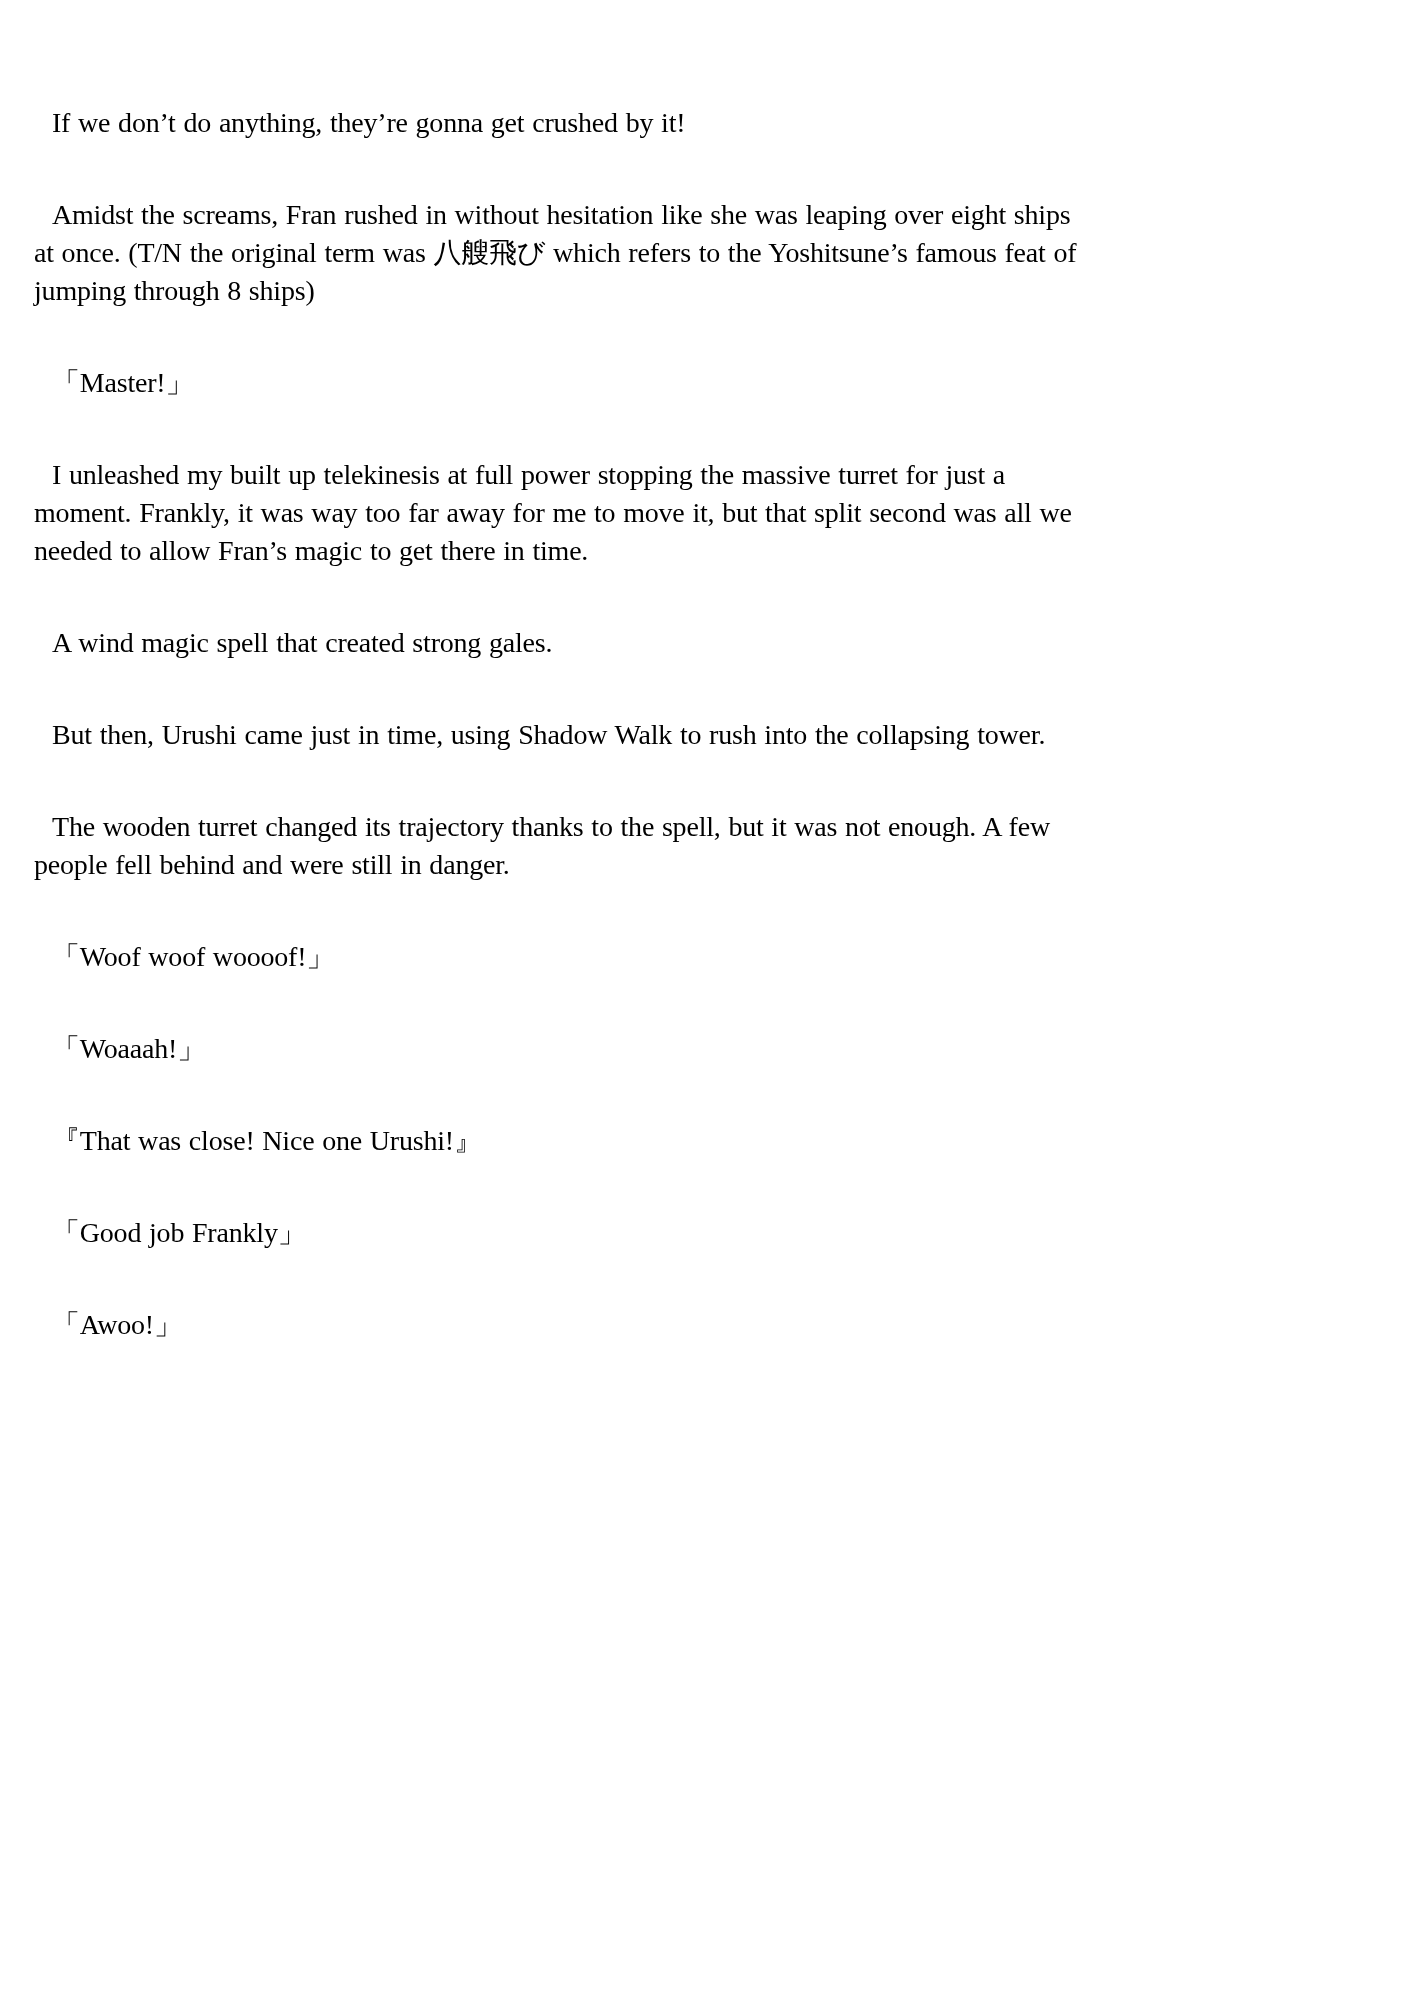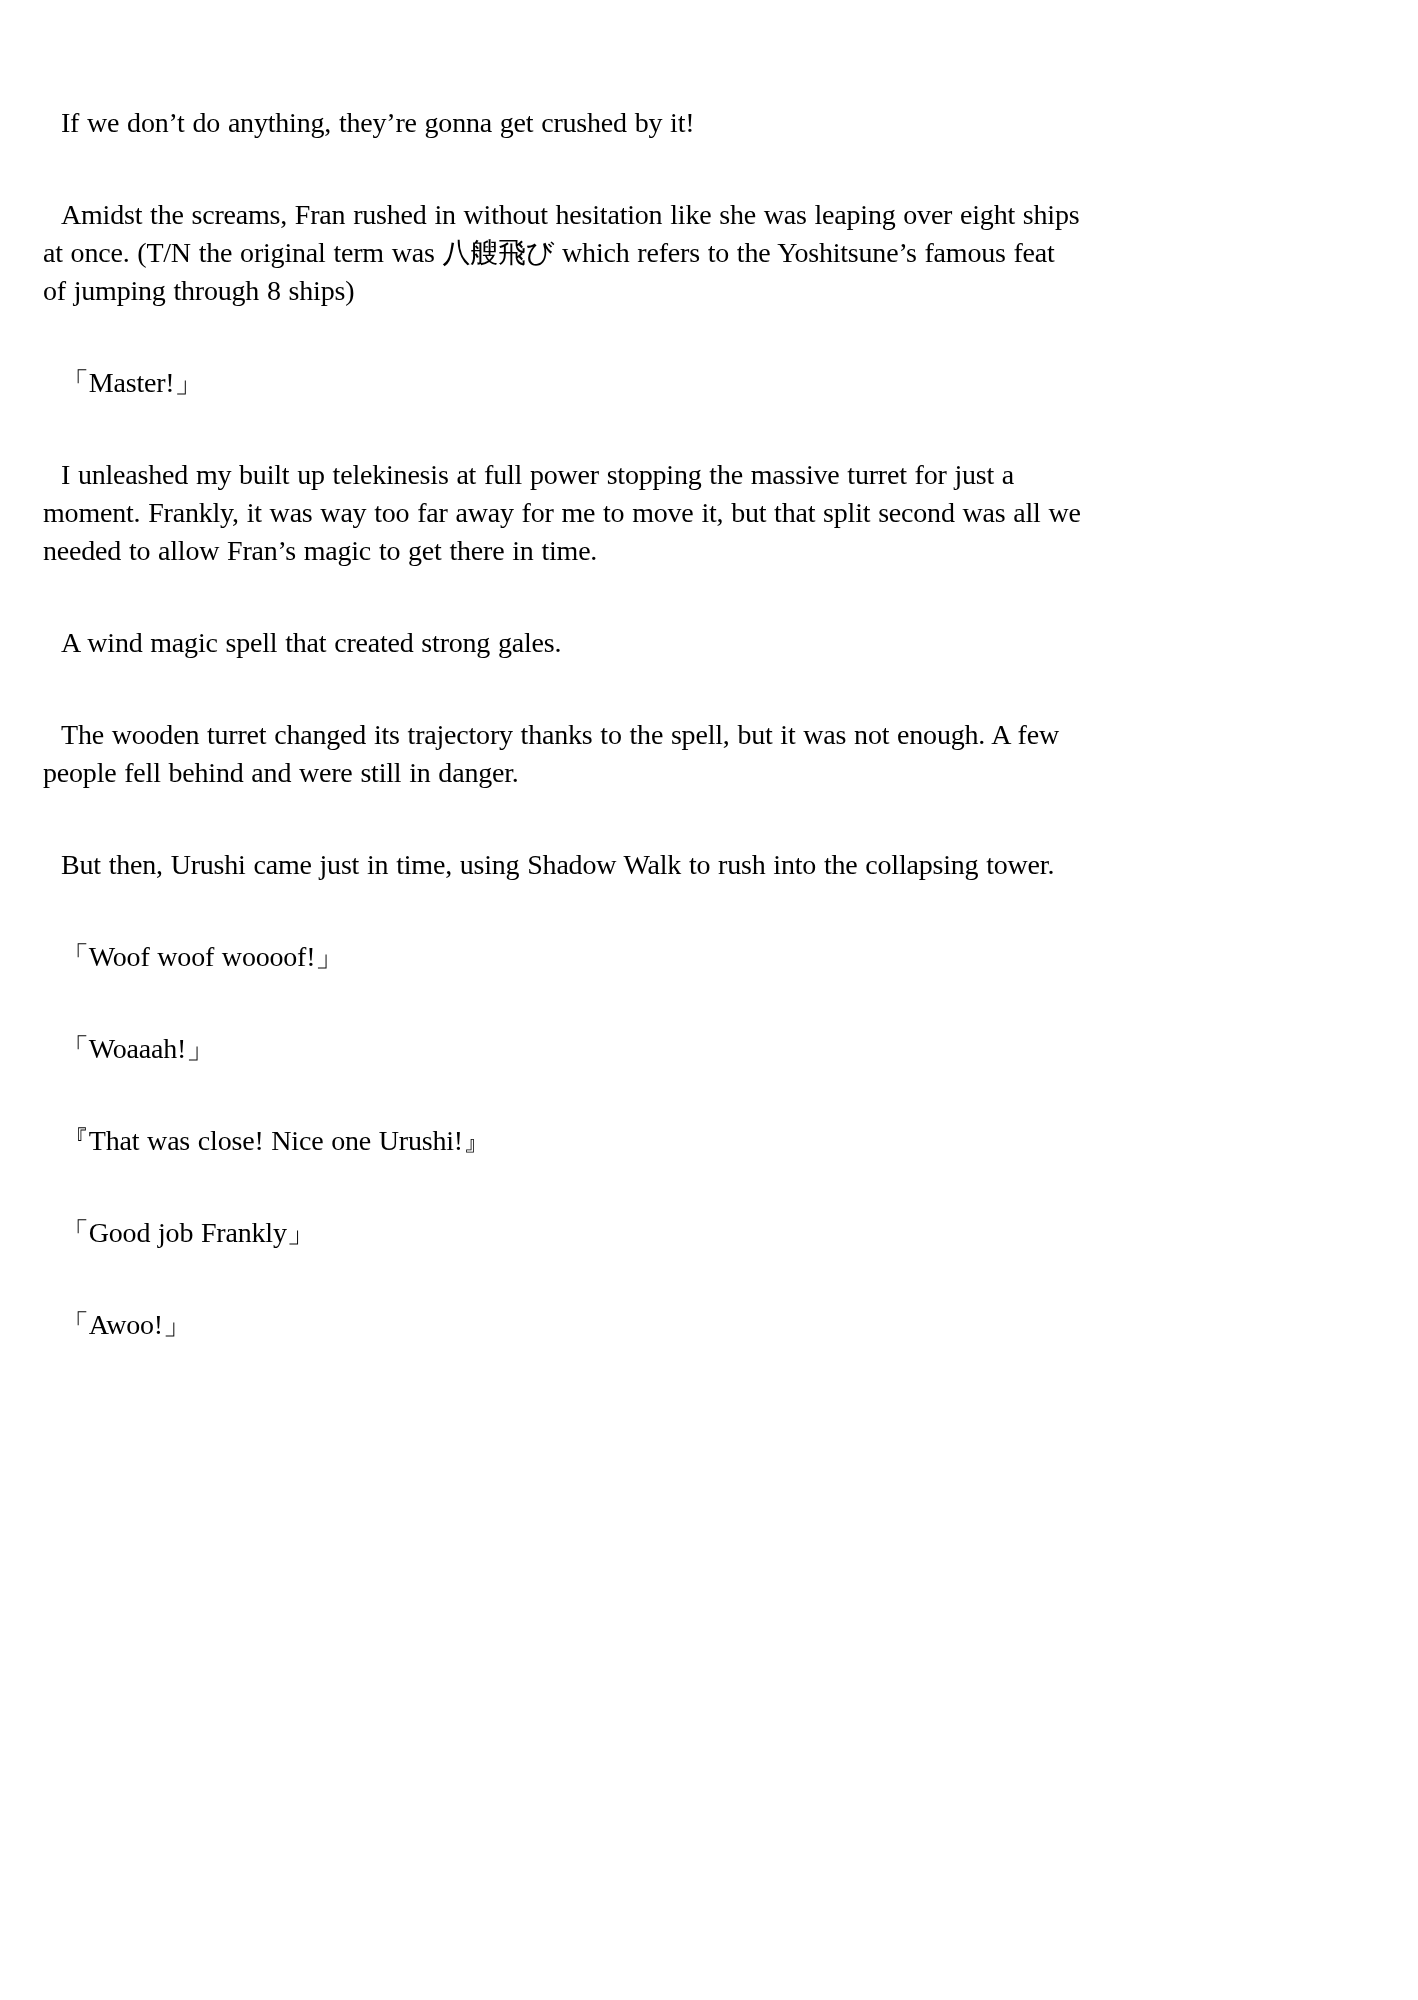--- a/index.html
+++ b/index.html
@@ -18,39 +18,39 @@
     box-sizing: border-box;
     width: 1418px;
     height: 2000px;
     padding: 104px 0 0 27px;
     background: #ffffff;
   }
   .text-column {
     width: 1055px;
   }
   .text-column p {
-    margin: 0 0 54px 16px;
+    margin: 0 0 54px 7px;
     font-size: 28px;
     line-height: 38px;
     text-indent: 18px;
     letter-spacing: -0.2px;
     word-spacing: 1px;
   }
 </style>
 </head>
 <body>
 
 <div class="page">
   <div class="text-column">
     <p>If we don’t do anything, they’re gonna get crushed by it!</p>
     <p>Amidst the screams, Fran rushed in without hesitation like she was leaping over eight ships at once. (T/N the original term was 八艘飛び which refers to the Yoshitsune’s famous feat of jumping through 8 ships)</p>
     <p>「Master!」</p>
     <p>I unleashed my built up telekinesis at full power stopping the massive turret for just a moment. Frankly, it was way too far away for me to move it, but that split second was all we needed to allow Fran’s magic to get there in time.</p>
     <p>A wind magic spell that created strong gales.</p>
+    <p>But then, Urushi came just in time, using Shadow Walk to rush into the collapsing tower.</p>
     <p>The wooden turret changed its trajectory thanks to the spell, but it was not enough. A few people fell behind and were still in danger.</p>
-    <p>But then, Urushi came just in time, using Shadow Walk to rush into the collapsing tower.</p>
     <p>「Woof woof woooof!」</p>
     <p>「Woaaah!」</p>
     <p>『That was close! Nice one Urushi!』</p>
     <p>「Good job Frankly」</p>
     <p>「Awoo!」</p>
   </div>
 </div>
 
 </body></html>

